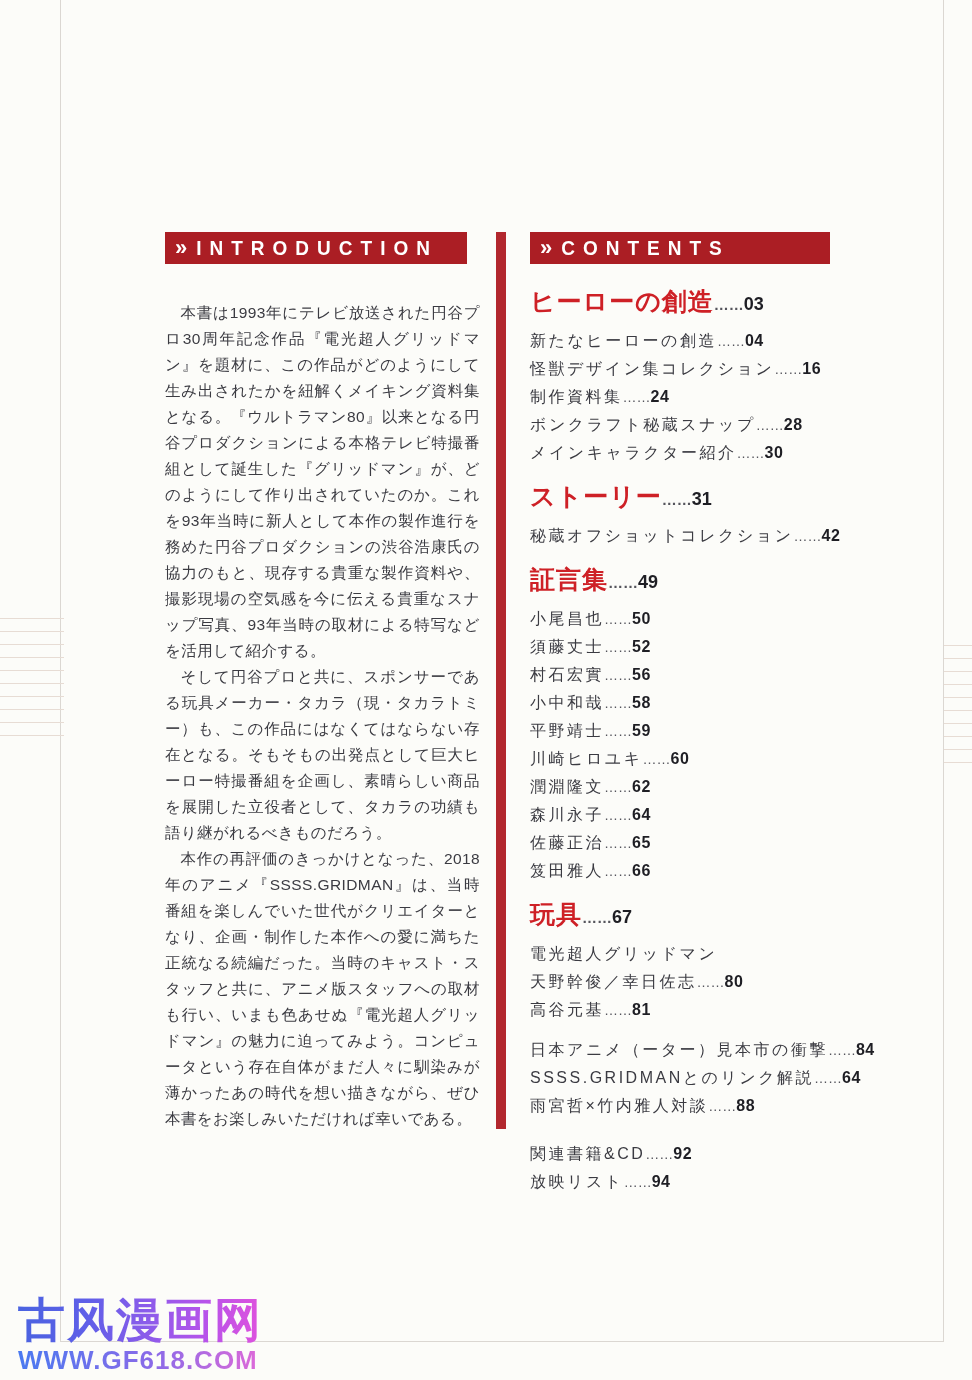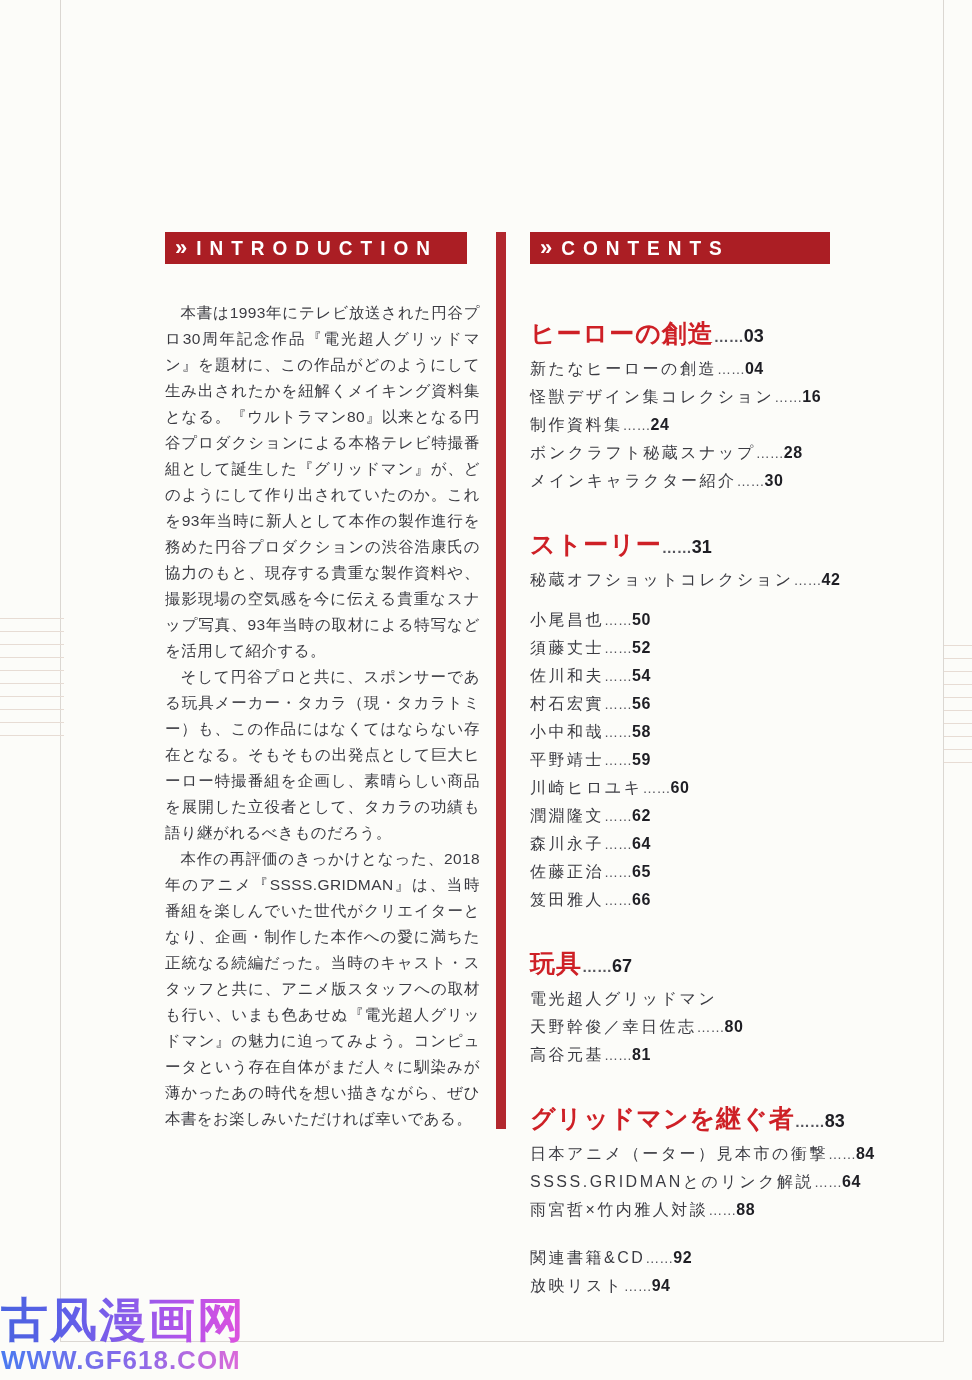--- a/index.html
+++ b/index.html
@@ -51,34 +51,34 @@
     color:var(--text-dark);text-align:justify;
   }
 
   
   .col-right{position:absolute;left:530px;top:232px;width:342px;}
   .col-right .banner{width:300px;}
   #toc{padding-top:20px;}
   .toc-section{margin-bottom:12px;}
   .toc-section.no-title{margin-top:20px;}
   .toc-heading{
-    font-size:25px;line-height:26px;margin-bottom:5px;
-    font-weight:bold;color:var(--heading-red);letter-spacing:1px;white-space:nowrap;margin-top:36px;
+    font-size:25px;line-height:34px;margin-bottom:5px;
+    font-weight:bold;color:var(--heading-red);letter-spacing:1px;white-space:nowrap;
   }
   .toc-heading .toc-leader{font-size:15px;font-weight:bold;color:var(--leader-gray);letter-spacing:0;}
   .toc-heading .toc-page{font-size:18px;font-weight:bold;color:var(--pagenum-dark);letter-spacing:0;}
   .toc-item{
     font-size:16px;line-height:28px;color:var(--text-dark);
     letter-spacing:2.5px;white-space:nowrap;
   }
   .toc-item .toc-leader{font-size:14px;color:var(--leader-gray);letter-spacing:0;}
   .toc-item .toc-page{font-weight:bold;color:var(--pagenum-dark);letter-spacing:0.5px;font-size:16px;}
 
   
-  .watermark{position:absolute;left:1px;top:1296px;line-height:1;}
+  .watermark{position:absolute;left:18px;top:1296px;line-height:1;}
   .wm-name{
     font-size:47px;font-weight:bold;letter-spacing:2px;
     background:linear-gradient(90deg,#4a63e0 0%,#5f5fe8 28%,#8a5cea 52%,#b653ea 76%,#e052dd 100%);
     -webkit-background-clip:text;background-clip:text;color:transparent;
   }
   .wm-url{
     margin-top:4px;font-size:26px;font-weight:bold;letter-spacing:1px;
     background:linear-gradient(90deg,#4a7af0 0%,#8a6ae8 55%,#e06ad8 100%);
     -webkit-background-clip:text;background-clip:text;color:transparent;
   }
@@ -120,40 +120,39 @@
           <div class="toc-item"><span class="toc-label">怪獣デザイン集コレクション</span><span class="toc-leader">……</span><span class="toc-page">16</span></div>
           <div class="toc-item"><span class="toc-label">制作資料集</span><span class="toc-leader">……</span><span class="toc-page">24</span></div>
           <div class="toc-item"><span class="toc-label">ボンクラフト秘蔵スナップ</span><span class="toc-leader">……</span><span class="toc-page">28</span></div>
           <div class="toc-item"><span class="toc-label">メインキャラクター紹介</span><span class="toc-leader">……</span><span class="toc-page">30</span></div>
         </div>
         <div class="toc-section">
           <div class="toc-heading"><span class="toc-heading-title">ストーリー</span><span class="toc-leader">……</span><span class="toc-page">31</span></div>
           <div class="toc-item"><span class="toc-label">秘蔵オフショットコレクション</span><span class="toc-leader">……</span><span class="toc-page">42</span></div>
         </div>
         <div class="toc-section">
+          <div class="toc-heading"><span class="toc-heading-title">証言集</span><span class="toc-leader">……</span><span class="toc-page">49</span></div>
           <div class="toc-item"><span class="toc-label">小尾昌也</span><span class="toc-leader">……</span><span class="toc-page">50</span></div>
           <div class="toc-item"><span class="toc-label">須藤丈士</span><span class="toc-leader">……</span><span class="toc-page">52</span></div>
-          <div class="toc-item"><span class="toc-label">佐川和夫</span><span class="toc-leader">……</span><span class="toc-page">54</span></div>
           <div class="toc-item"><span class="toc-label">村石宏實</span><span class="toc-leader">……</span><span class="toc-page">56</span></div>
           <div class="toc-item"><span class="toc-label">小中和哉</span><span class="toc-leader">……</span><span class="toc-page">58</span></div>
           <div class="toc-item"><span class="toc-label">平野靖士</span><span class="toc-leader">……</span><span class="toc-page">59</span></div>
           <div class="toc-item"><span class="toc-label">川崎ヒロユキ</span><span class="toc-leader">……</span><span class="toc-page">60</span></div>
           <div class="toc-item"><span class="toc-label">潤淵隆文</span><span class="toc-leader">……</span><span class="toc-page">62</span></div>
           <div class="toc-item"><span class="toc-label">森川永子</span><span class="toc-leader">……</span><span class="toc-page">64</span></div>
           <div class="toc-item"><span class="toc-label">佐藤正治</span><span class="toc-leader">……</span><span class="toc-page">65</span></div>
           <div class="toc-item"><span class="toc-label">笈田雅人</span><span class="toc-leader">……</span><span class="toc-page">66</span></div>
         </div>
         <div class="toc-section">
           <div class="toc-heading"><span class="toc-heading-title">玩具</span><span class="toc-leader">……</span><span class="toc-page">67</span></div>
           <div class="toc-item"><span class="toc-label">電光超人グリッドマン</span></div>
           <div class="toc-item"><span class="toc-label">天野幹俊／幸日佐志</span><span class="toc-leader">……</span><span class="toc-page">80</span></div>
           <div class="toc-item"><span class="toc-label">高谷元基</span><span class="toc-leader">……</span><span class="toc-page">81</span></div>
         </div>
         <div class="toc-section">
-          <div class="toc-heading"><span class="toc-heading-title">グリッドマンを継ぐ者</span><span class="toc-leader">……</span><span class="toc-page">83</span></div>
           <div class="toc-item"><span class="toc-label">日本アニメ（ーター）見本市の衝撃</span><span class="toc-leader">……</span><span class="toc-page">84</span></div>
           <div class="toc-item"><span class="toc-label">SSSS.GRIDMANとのリンク解説</span><span class="toc-leader">……</span><span class="toc-page">64</span></div>
           <div class="toc-item"><span class="toc-label">雨宮哲×竹内雅人対談</span><span class="toc-leader">……</span><span class="toc-page">88</span></div>
         </div>
         <div class="toc-section no-title">
           <div class="toc-item"><span class="toc-label">関連書籍&amp;CD</span><span class="toc-leader">……</span><span class="toc-page">92</span></div>
           <div class="toc-item"><span class="toc-label">放映リスト</span><span class="toc-leader">……</span><span class="toc-page">94</span></div>
         </div>
       </div>
   </div>

